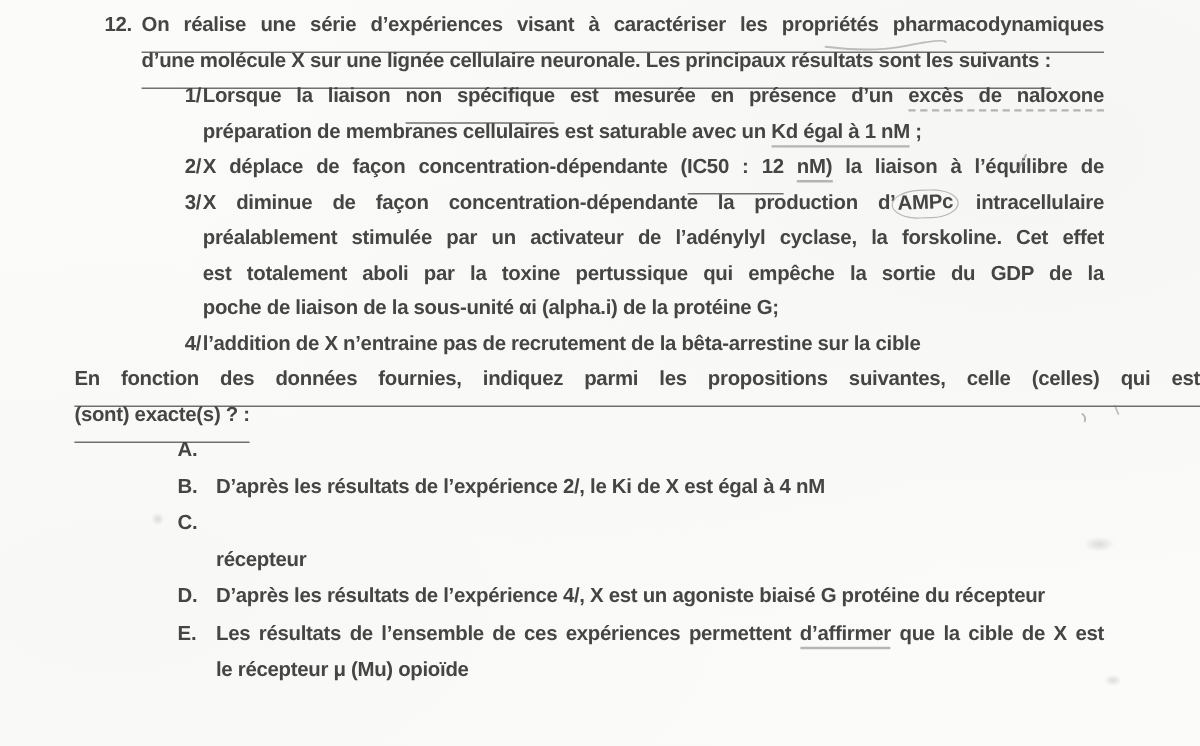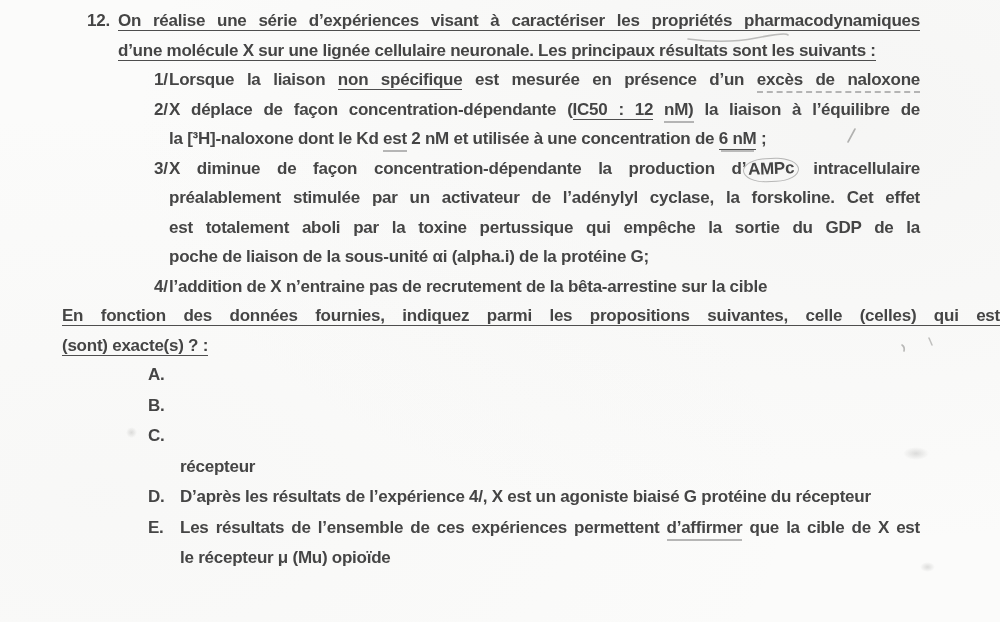--- a/index.html
+++ b/index.html
@@ -18,21 +18,21 @@
   .opt-line { line-height:30.5px; height:30.5px; }
   .nw { white-space:nowrap; }
   .j  { text-align:justify; text-align-last:justify; }
   .intro { margin-left:118px; margin-right:80px; }
   .item  { margin-left:169px; margin-right:80px; }
   .main  { margin-left:62px;  }
   .opt   { margin-left:180px; margin-right:80px; }
   .marker-q { position:absolute; left:-31px; }
   .marker-i { position:absolute; left:-15px; }
   .marker-o { position:absolute; left:-32px; }
-  .u  { border-bottom:1.7px solid #4e4e4e; padding-bottom:0; }
+  .u  { border-bottom:1.7px solid #4e4e4e; padding-bottom:13px; }
   .pu { border-bottom:2px solid rgba(125,125,125,0.55); padding-bottom:2px; }
   .pdash { border-bottom:2px dashed rgba(125,125,125,0.55); padding-bottom:2px; }
   .u2 { border-bottom:1.7px solid #4e4e4e; padding-bottom:1px;
         box-shadow:0 4px 0 -2px rgba(125,125,125,0.5); }
   .circle {
     display:inline-block; line-height:1.05;
     border:1.6px solid rgba(120,120,120,0.5);
     border-radius:50% / 62%;
     padding:1px 4px 3px; margin:0 -3px;
     transform:rotate(-2deg);
@@ -43,36 +43,36 @@
 </style>
 </head>
 <body>
 
 <div class="page">
 
   <div class="line doc-line intro j"><span class="marker-q">12.</span><span class="u">On réalise une série d’expériences visant à caractériser les propriétés pharmacodynamiques</span></div>
   <div class="line doc-line intro nw"><span class="u">d’une molécule X sur une lignée cellulaire neuronale. Les principaux résultats sont les suivants :</span></div>
 
   <div class="line doc-line item j"><span class="marker-i">1/</span><span>Lorsque la liaison </span><span class="u">non spécifique</span><span> est mesurée en présence d’un </span><span class="pdash">excès de naloxone</span></div>
+  <div class="line doc-line item nw"><span>préparation de membranes cellulaires est saturable avec un </span><span class="pu">Kd égal à 1 nM</span><span> ;</span></div>
 
   <div class="line doc-line item j"><span class="marker-i">2/</span><span>X déplace de façon concentration-dépendante (</span><span class="u">IC50 : 12</span><span> </span><span class="pu">nM)</span><span> la liaison à l’équilibre de</span></div>
-  <div class="line doc-line item nw"><span>la [³H]-naloxone dont le Kd </span><span class="pu">est</span><span> 2 nM et utilisée à une concentration de </span><span class="u2">6 nM</span><span> ;</span></div>
 
   <div class="line doc-line item j"><span class="marker-i">3/</span><span>X diminue de façon concentration-dépendante la production d’</span><span class="circle">AMPc</span><span> intracellulaire</span></div>
   <div class="line doc-line item j"><span>préalablement stimulée par un activateur de l’adénylyl cyclase, la forskoline. Cet effet</span></div>
   <div class="line doc-line item j"><span>est totalement aboli par la toxine pertussique qui empêche la sortie du GDP de la</span></div>
   <div class="line doc-line item nw"><span>poche de liaison de la sous-unité αi (alpha.i) de la protéine G;</span></div>
 
   <div class="line doc-line item nw"><span class="marker-i">4/</span><span>l’addition de X n’entraine pas de recrutement de la bêta-arrestine sur la cible</span></div>
 
   <div class="line doc-line main j"><span class="u">En fonction des données fournies, indiquez parmi les propositions suivantes, celle (celles) qui est</span></div>
   <div class="line doc-line main nw"><span class="u">(sont) exacte(s) ? :</span></div>
 
   <div class="line opt-line opt nw"><span class="marker-o">A.</span></div>
-  <div class="line opt-line opt nw"><span class="marker-o">B.</span></div>
+  <div class="line opt-line opt nw"><span class="marker-o">B.</span><span>D’après les résultats de l’expérience 2/, le Ki de X est égal à 4 nM</span></div>
   <div class="line opt-line opt j"><span class="marker-o">C.</span></div>
   <div class="line opt-line opt nw"><span>récepteur</span></div>
   <div class="line opt-line opt nw"><span class="marker-o">D.</span><span>D’après les résultats de l’expérience 4/, X est un agoniste biaisé G protéine du récepteur</span></div>
   <div class="line opt-line opt j"><span class="marker-o">E.</span><span>Les résultats de l’ensemble de ces expériences permettent </span><span class="pu">d’affirmer</span><span> que la cible de X est</span></div>
   <div class="line opt-line opt nw"><span>le récepteur μ (Mu) opioïde</span></div>
 
   <svg class="deco" style="left:686px; top:32px;" width="104" height="12" viewBox="0 0 104 12">
     <path d="M2,7 Q40,12 70,6 T102,3" fill="none" stroke="rgba(130,130,128,0.5)" stroke-width="1.6" stroke-linecap="round"></path>
   </svg>
   <svg class="deco" style="left:845px; top:127px;" width="14" height="18" viewBox="0 0 14 18">

